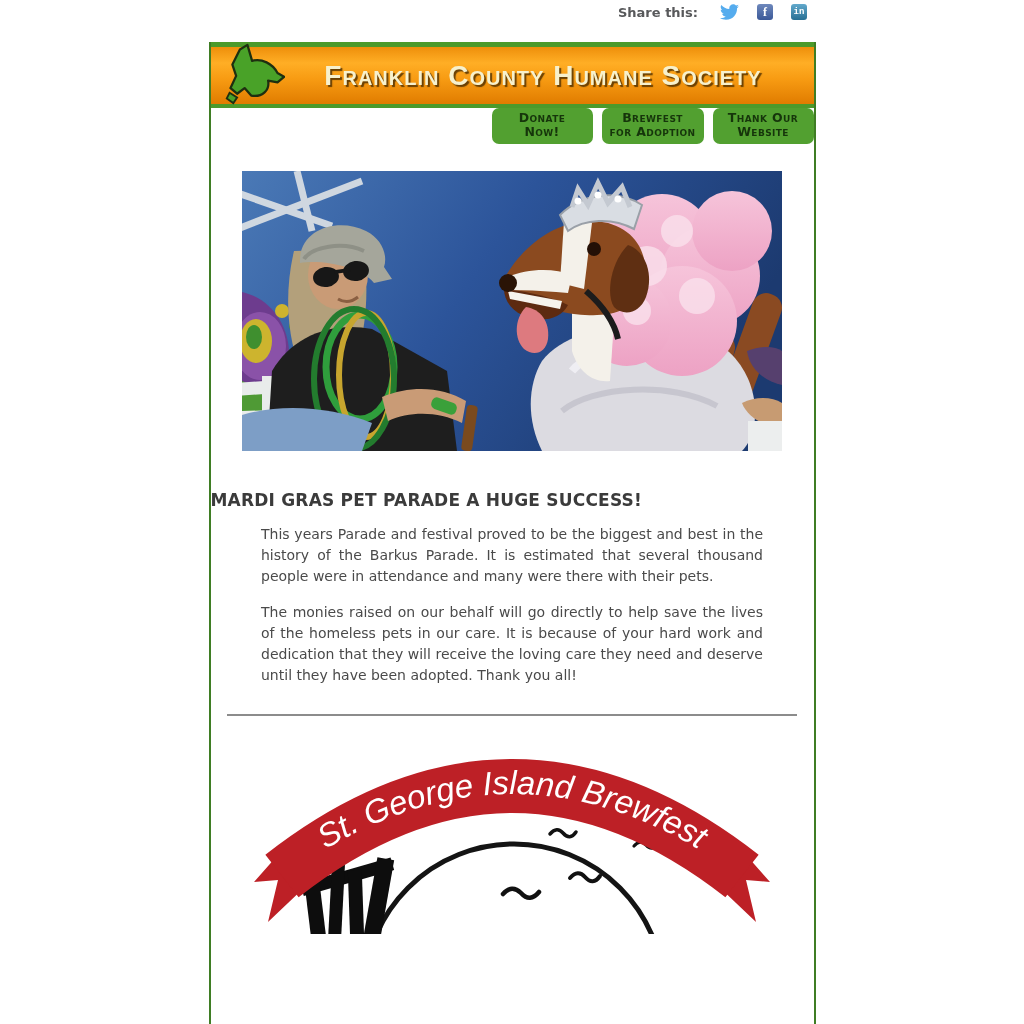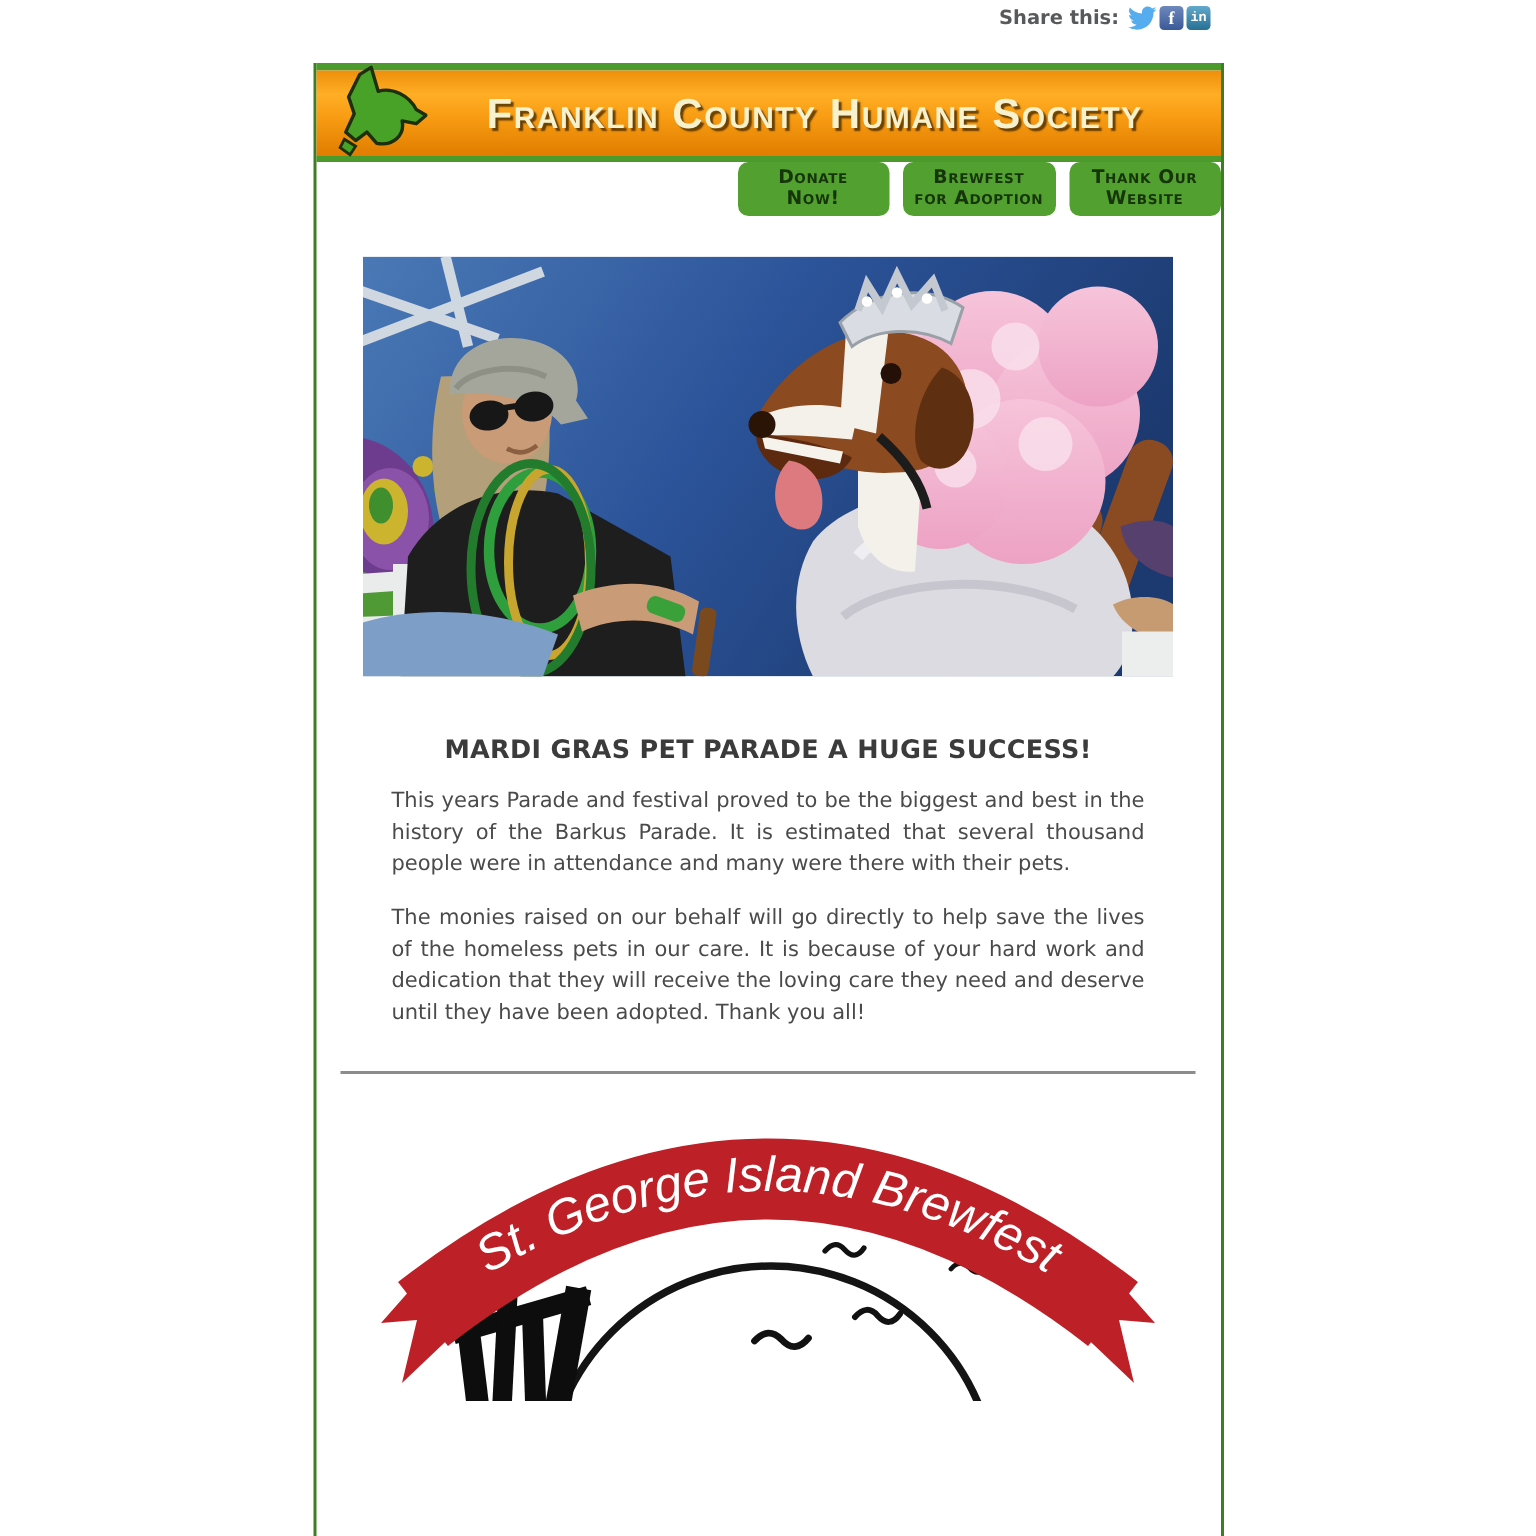--- a/index.html
+++ b/index.html
@@ -4,21 +4,21 @@
 <style>
   * { box-sizing: border-box; }
   html,body { margin:0; padding:0; }
   body {
     width:1024px; height:1024px; overflow:hidden; position:relative;
     background:#ffffff;
     font-family:"DejaVu Sans","Liberation Sans",sans-serif;
   }
 
   
-  .share-bar { position:absolute; top:4px; right:217px; display:flex; align-items:center; gap:2px; }
+  .share-bar { position:absolute; top:4px; right:217px; display:flex; align-items:center; gap:18px; }
   .share-label { font-size:13px; font-weight:bold; color:#58595b; margin-right:3px; }
   .icon-btn {
     width:16px; height:16px; border-radius:3px; display:flex; align-items:center; justify-content:center;
     color:#fff; font-weight:bold; cursor:pointer; line-height:1;
   }
   .icon-btn.tw { background:none; width:20px; }
   .icon-btn.fb { background:linear-gradient(#6e88bc,#3b5998); font-family:"Liberation Serif",serif; font-size:12px; }
   .icon-btn.li { background:linear-gradient(#62a9cc,#276f93); font-size:9px; letter-spacing:0;font-family:Liberation Mono, monospace; }
 
   
@@ -49,21 +49,21 @@
     font-size:12.5px; line-height:1.1; text-align:center; padding:3px 8px 5px;
   }
   .nav-btn span { display:block; }
 
   
   .photo-frame { width:540px; height:280px; margin:27px auto 0; overflow:hidden; }
   .photo-frame svg { display:block; }
 
   
   .headline {
-    margin-top:39px; text-align:center;
+    margin-top:39px; text-align:left;
     font-size:17px; font-weight:bold; color:#3b3b3b; letter-spacing:.2px;
   }
   .body-text { width:502px; margin:13px auto 0; }
   .body-text p {
     margin:0 0 15px; font-size:14px; color:#4a4a4a;
     line-height:21px; text-align:justify;
   }
 
   .divider { width:570px; margin:28px auto 0; border:none; border-top:2px solid #8c8c8c; }
 

